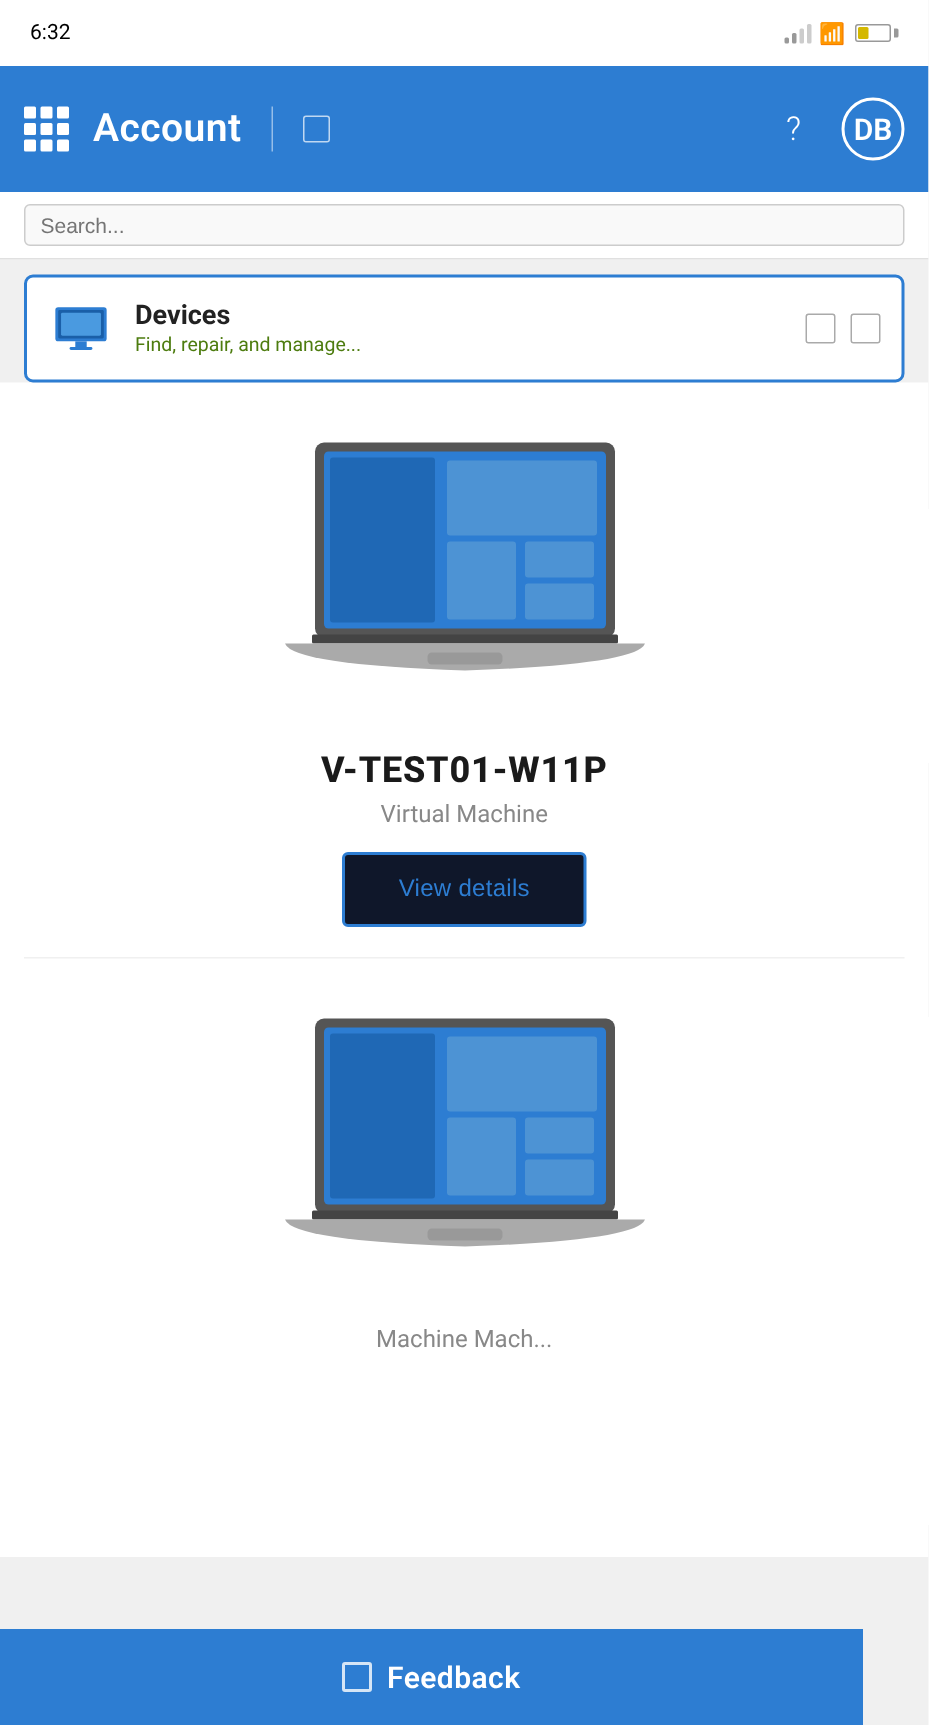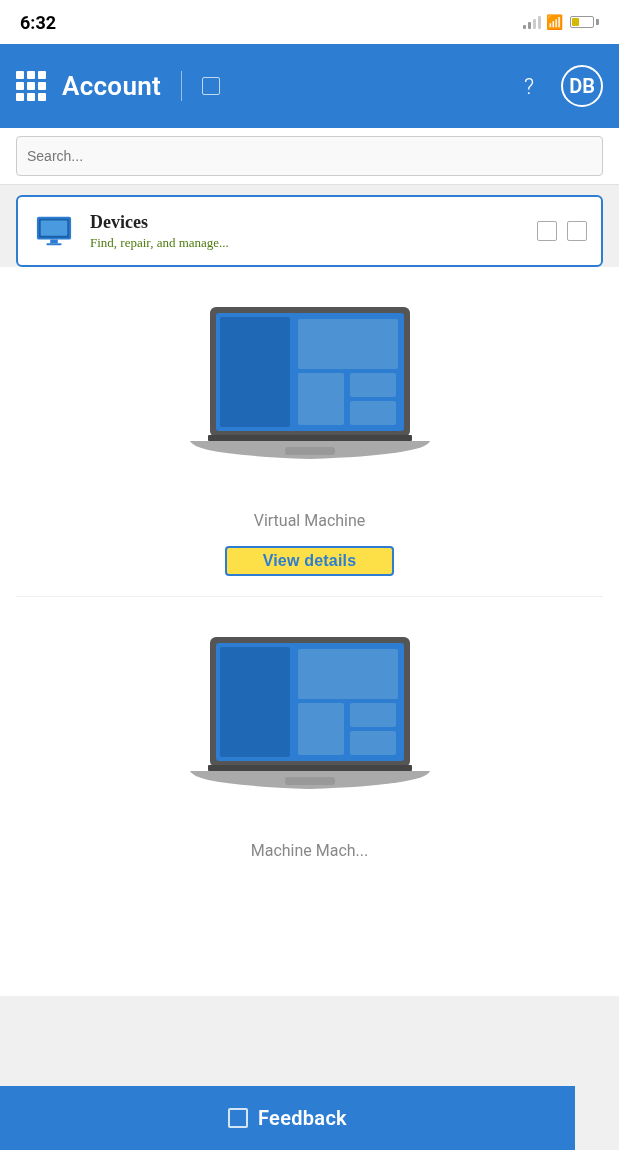--- a/index.html
+++ b/index.html
@@ -15,22 +15,22 @@
     
     .status-bar {
       background: #fff;
       display: flex;
       align-items: center;
       justify-content: space-between;
       padding: 8px 20px;
       height: 44px;
     }
     .status-time {
-      font-size: 18px;
-      font-weight: 700;
+      font-size: 14px;
+      font-weight: 400;
       color: #000;
     }
     .status-icons {
       display: flex;
       align-items: center;
       gap: 6px;
     }
     .signal-bars {
       display: flex;
       align-items: flex-end;
@@ -144,41 +144,40 @@
     }
 
     
     .search-area {
       background: #fff;
       padding: 8px 16px;
       border-bottom: 1px solid #e0e0e0;
     }
     .search-input-bar {
       width: 100%;
-      height: 40px;
+      height: 28px;
       border: 1px solid #ccc;
       border-radius: 4px;
       padding: 0 10px;
       font-size: 14px;
       outline: none;
       background: #f9f9f9;
     }
 
     
     .devices-header {
       background: #fff;
       border: 2px solid #2d7dd2;
       border-radius: 6px;
       margin: 10px 16px 0 16px;
       display: flex;
       align-items: center;
       padding: 12px 14px;
       gap: 14px;
       position: relative;
-      font-family: Liberation Serif, serif;
     }
     .devices-icon {
       width: 44px;
       height: 44px;
       display: flex;
       align-items: center;
       justify-content: center;
       flex-shrink: 0;
     }
     .devices-icon svg {
@@ -243,25 +242,25 @@
     }
     .device-type {
       font-size: 16px;
       color: #888;
       margin-bottom: 16px;
       text-align: center;
     }
     .view-details-btn {
       border: 2px solid #2d7dd2;
       border-radius: 4px;
-      padding: 4px 36px;
+      padding: 14px 36px;
       color: #2d7dd2;
       font-size: 16px;
-      font-weight: 700;
-      background: #fde047;
+      font-weight: 400;
+      background: #0f172a;
       cursor: pointer;
       letter-spacing: 0.2px;
     }
 
     
     .feedback-bar {
       position: fixed;
       bottom: 0;
       left: 0;
       width: 575px;
@@ -375,20 +374,21 @@
         <rect x="170" y="76" width="46" height="24" rx="2" fill="#5599d4" opacity="0.8"></rect>
         <rect x="170" y="104" width="46" height="24" rx="2" fill="#5599d4" opacity="0.8"></rect>
 
         <rect x="28" y="138" width="204" height="6" rx="1" fill="#444"></rect>
 
         <path d="M10 144 Q15 158 130 162 Q245 158 250 144 Z" fill="#aaa"></path>
 
         <rect x="105" y="150" width="50" height="8" rx="3" fill="#999"></rect>
       </svg>
     </div>
+    <div class="device-name">V-TEST01-W11P</div>
     <div class="device-type">Virtual Machine</div>
     <button class="view-details-btn">View details</button>
   </div>
 
   <div class="device-card">
     <div class="laptop-illustration">
       <svg width="260" height="190" viewBox="0 0 260 190" fill="none" xmlns="http://www.w3.org/2000/svg">
 
         <rect x="30" y="10" width="200" height="130" rx="6" fill="#555"></rect>
 

